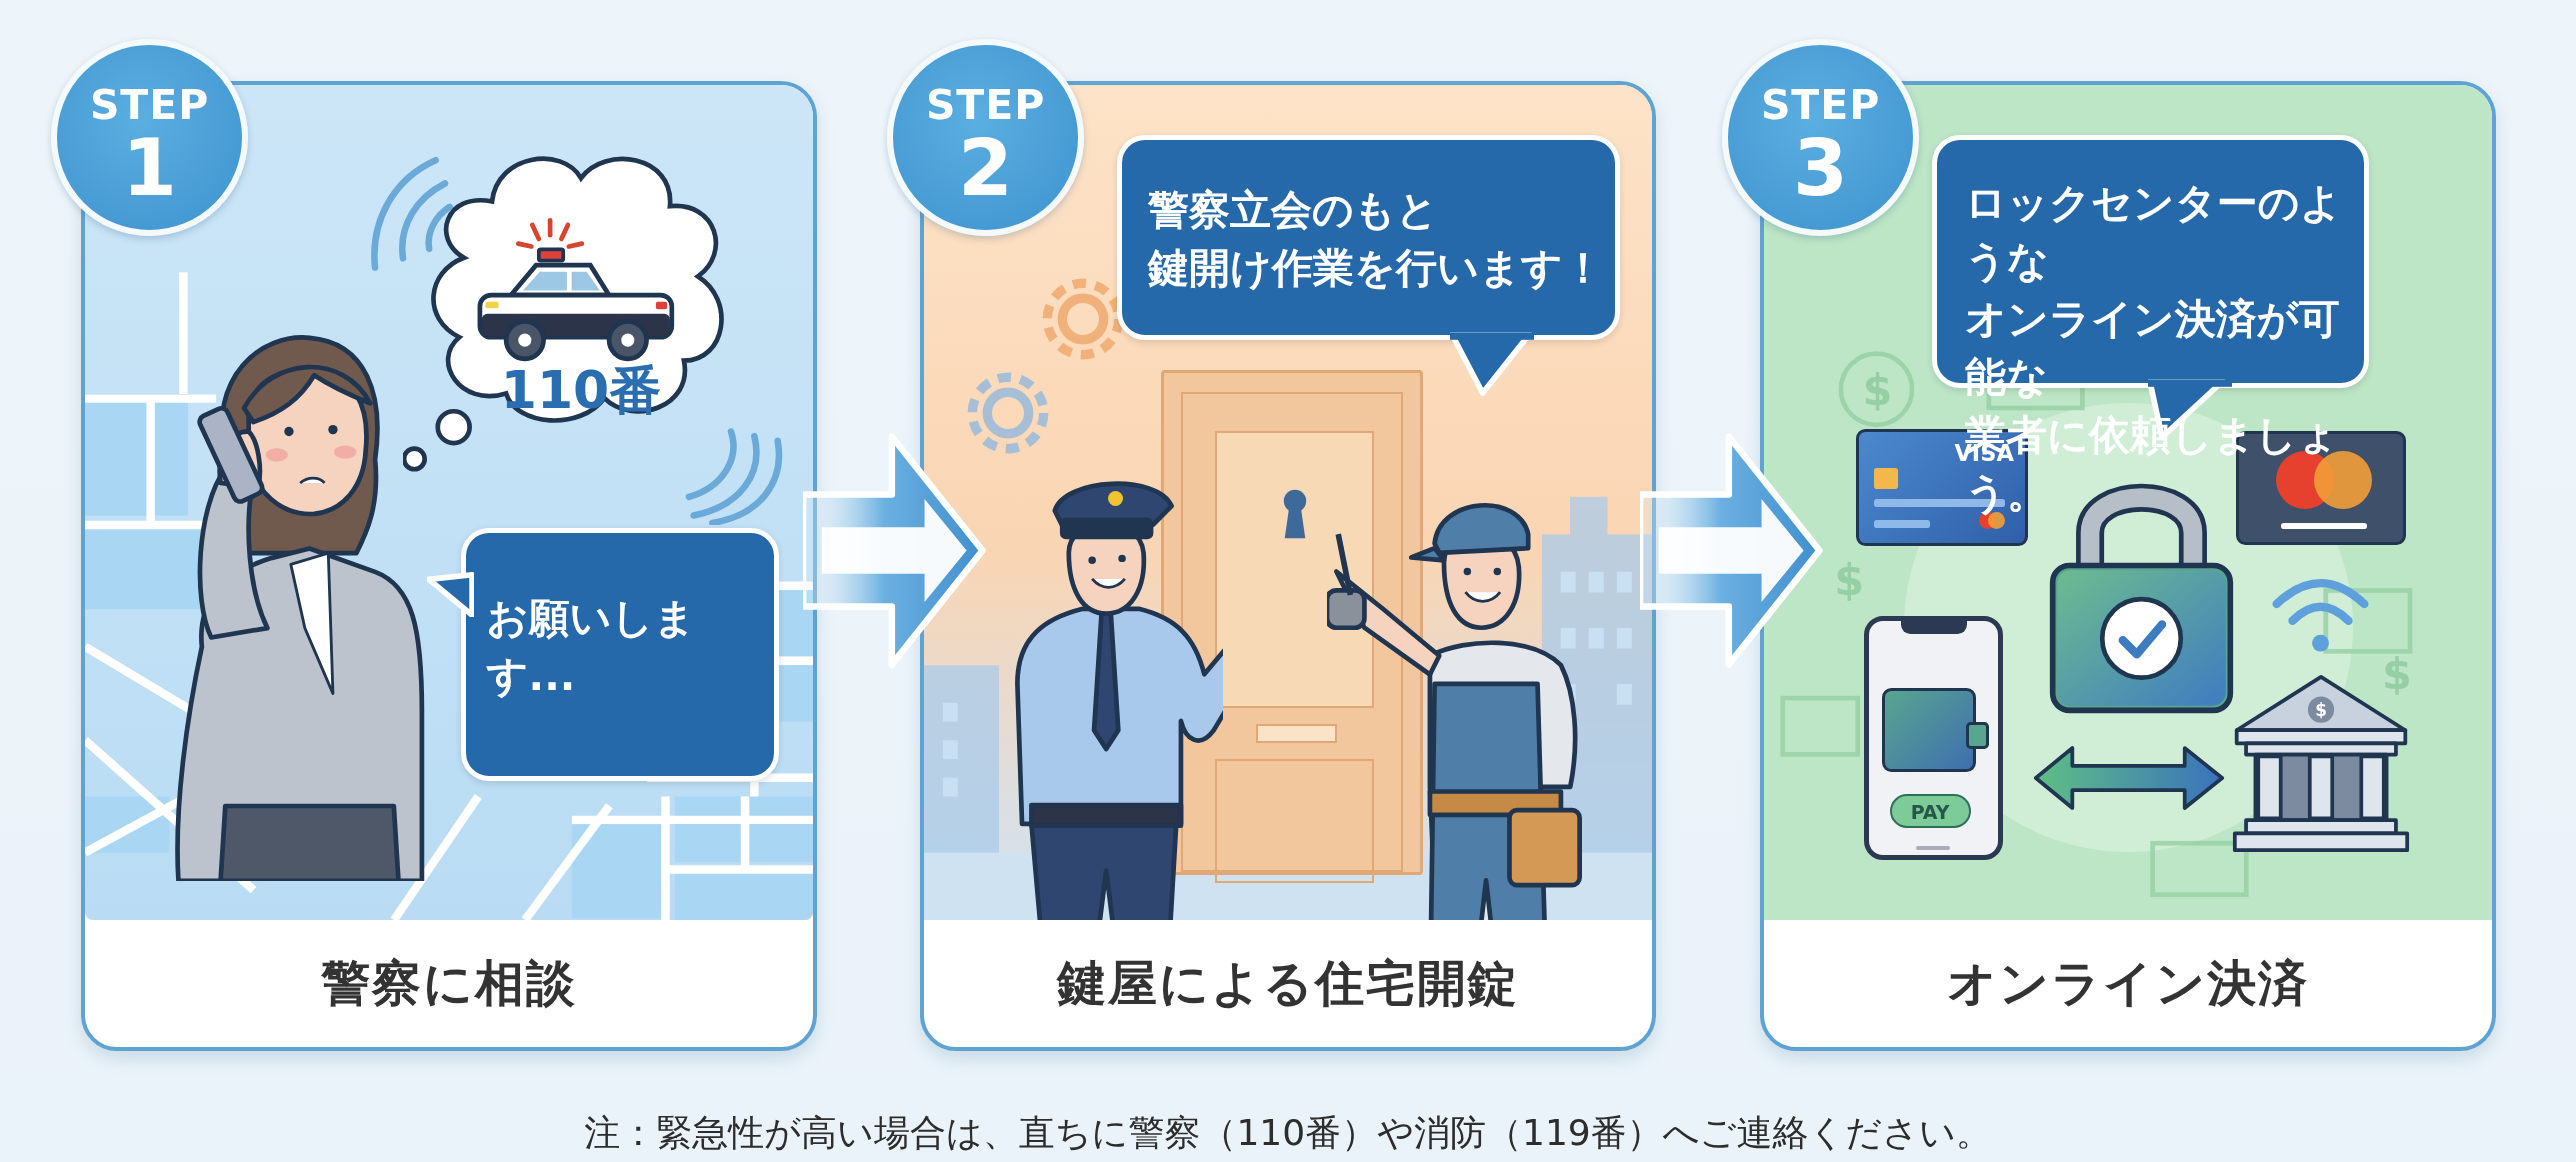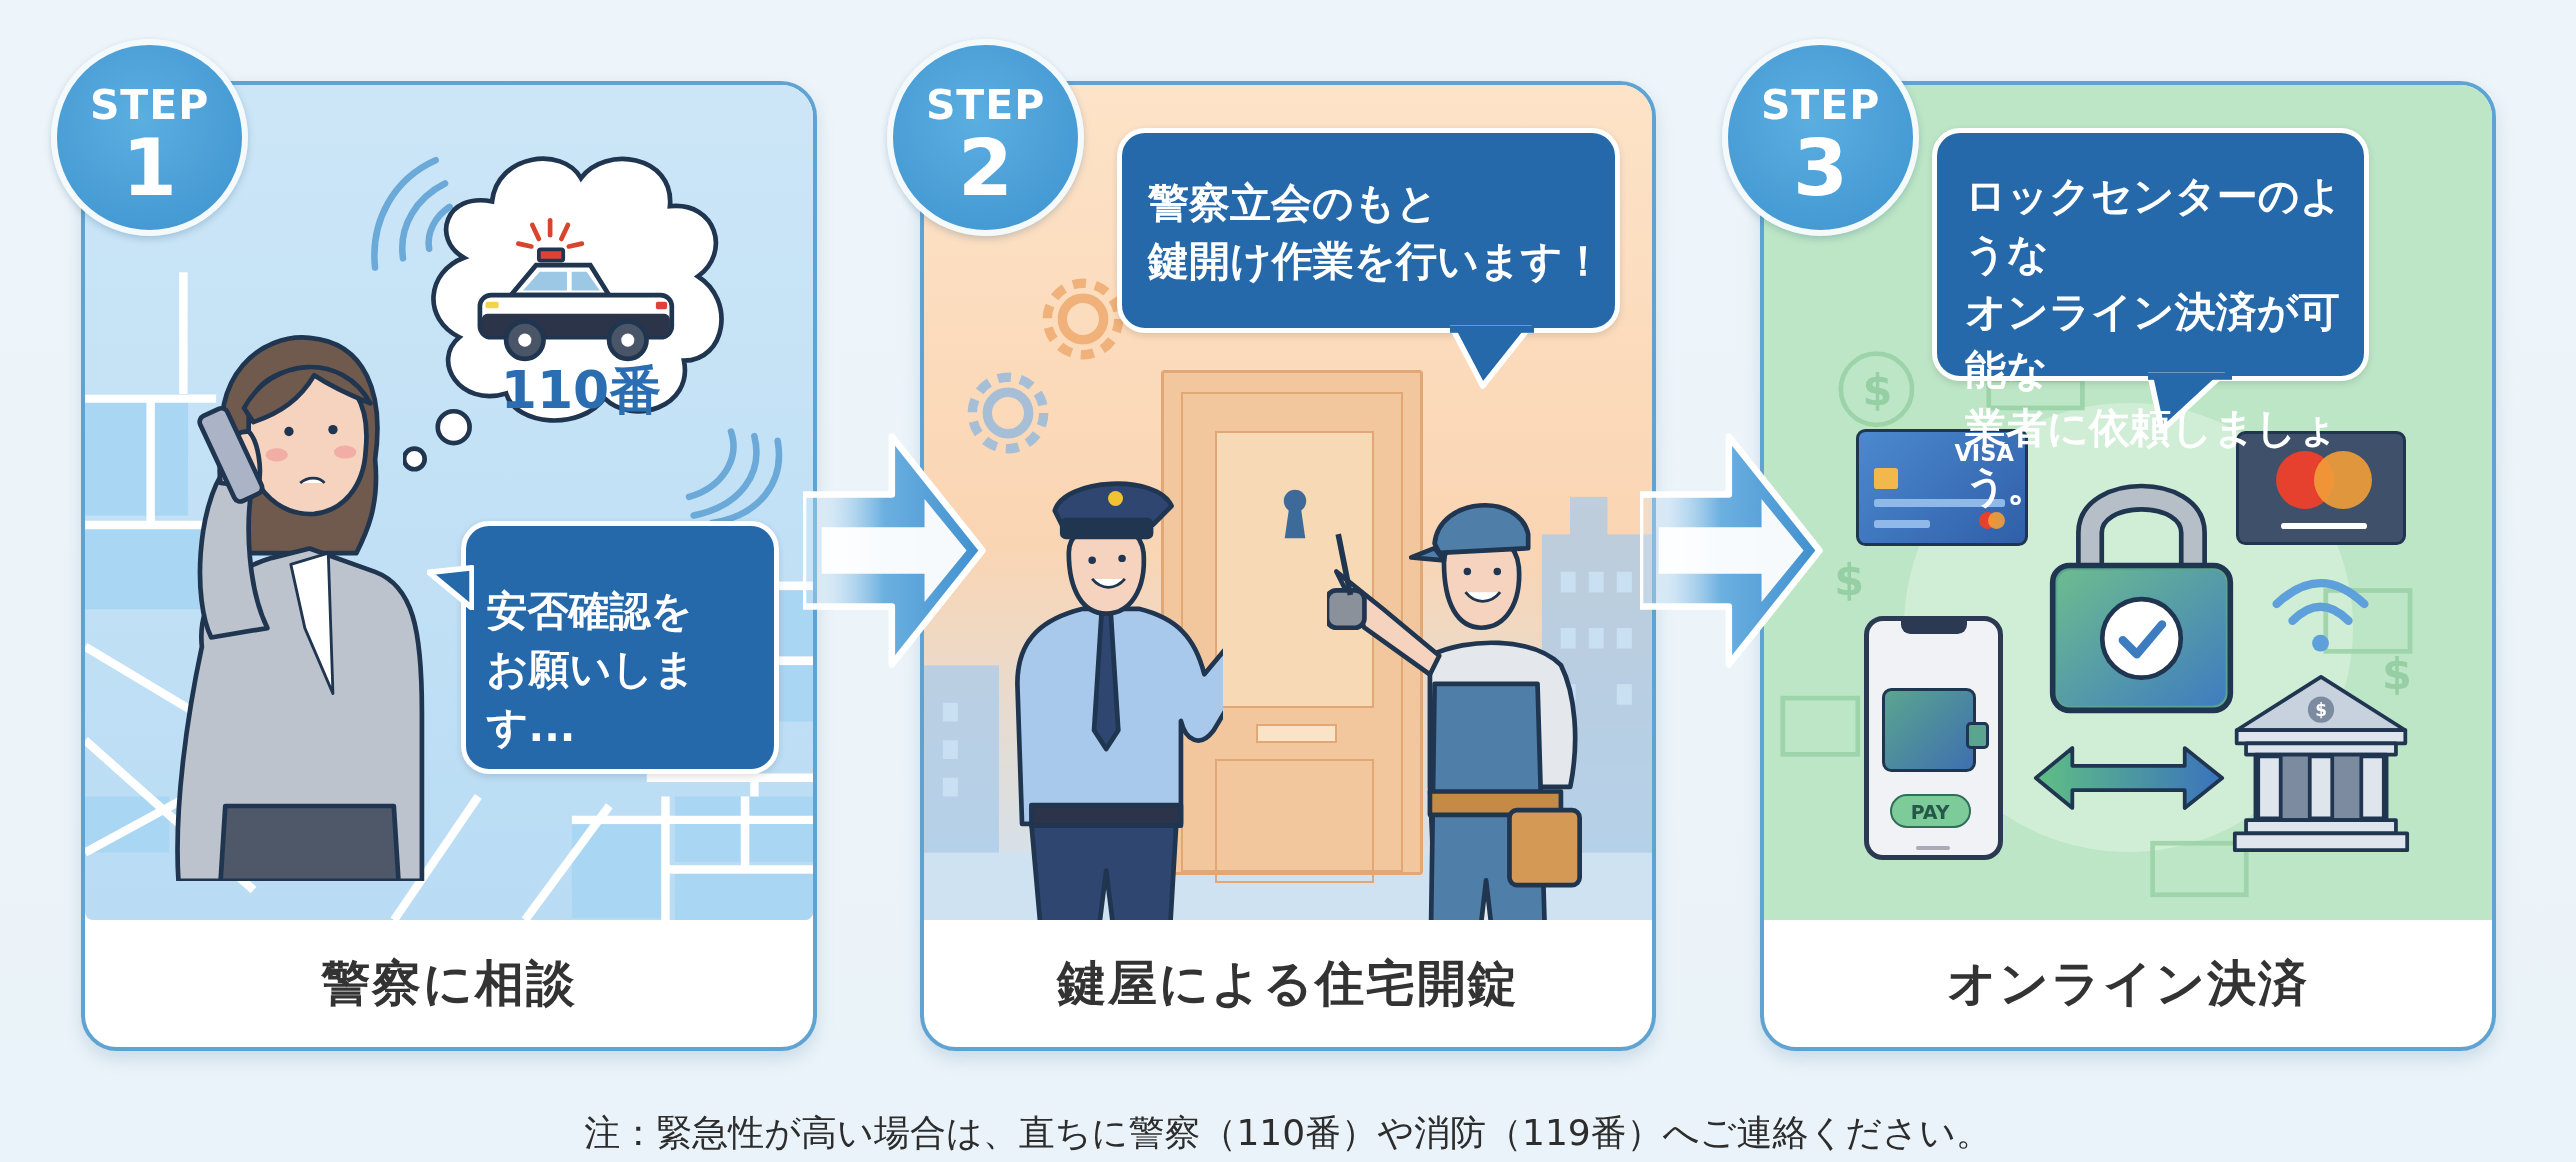--- a/index.html
+++ b/index.html
@@ -34,21 +34,21 @@
     box-shadow: 0 2.8px 7.5px rgba(40,90,130,.25);
     color:#fff; text-align:center; z-index:5;
   }
   .step .word { display:block; font-size:41px; font-weight:bold; margin-top:36px; letter-spacing:0.9px; }
   .step .num { display:block; font-size:79px; font-weight:bold; line-height:79px; margin-top:0px; }
   #s1 { left:51px; } #s2 { left:887px; } #s3 { left:1722px; }
 
   .bubble {
     position:absolute; background:#2569aa; border:5.6px solid #fff; border-radius:28px;
     color:#fff; font-size:41px; font-weight:bold; line-height:58px; box-sizing:border-box;
-    box-shadow: 0 2.8px 7.5px rgba(0,0,0,.12); z-index:4;
+    box-shadow: 0 2.8px 7.5px rgba(0,0,0,.12); z-index:4;margin-top:7px;
   }
   .bubble .txt { position:absolute; }
 
   .arrow { position:absolute; z-index:3; }
   .footnote {
     position:absolute; left:0; right:0; top:1109px; text-align:center;
     font-size:36px; color:#2d2d2d;
   }
 </style>
 </head>
@@ -162,21 +162,20 @@
       <ellipse cx="218" cy="142" rx="12" ry="7" fill="#f0a4a0" opacity=".8"></ellipse>
       <path d="M170 175 C178 168 190 168 196 175" stroke="#1f3550" stroke-width="3" fill="#fff"></path>
     </svg>
   </div>
 
   <div class="bubble" style="left:376px;top:436px;width:318px;height:253px;">
     <svg width="47" height="47" style="position:absolute;left:-39px;top:37px" viewBox="0 0 50 50">
       <path d="M48 5 L2 10 L48 48 Z" fill="#2569aa" stroke="#fff" stroke-width="6" stroke-linejoin="round"></path>
     </svg>
     <div class="txt" style="left:20.6px;top:56px;">
-      <div>安否確認を</div>
       <div>お願いします...</div>
     </div>
   </div>
 
   <div class="label">警察に相談</div>
 </div>
 
 <div class="panel" id="p2">
   <div class="scene">
 

